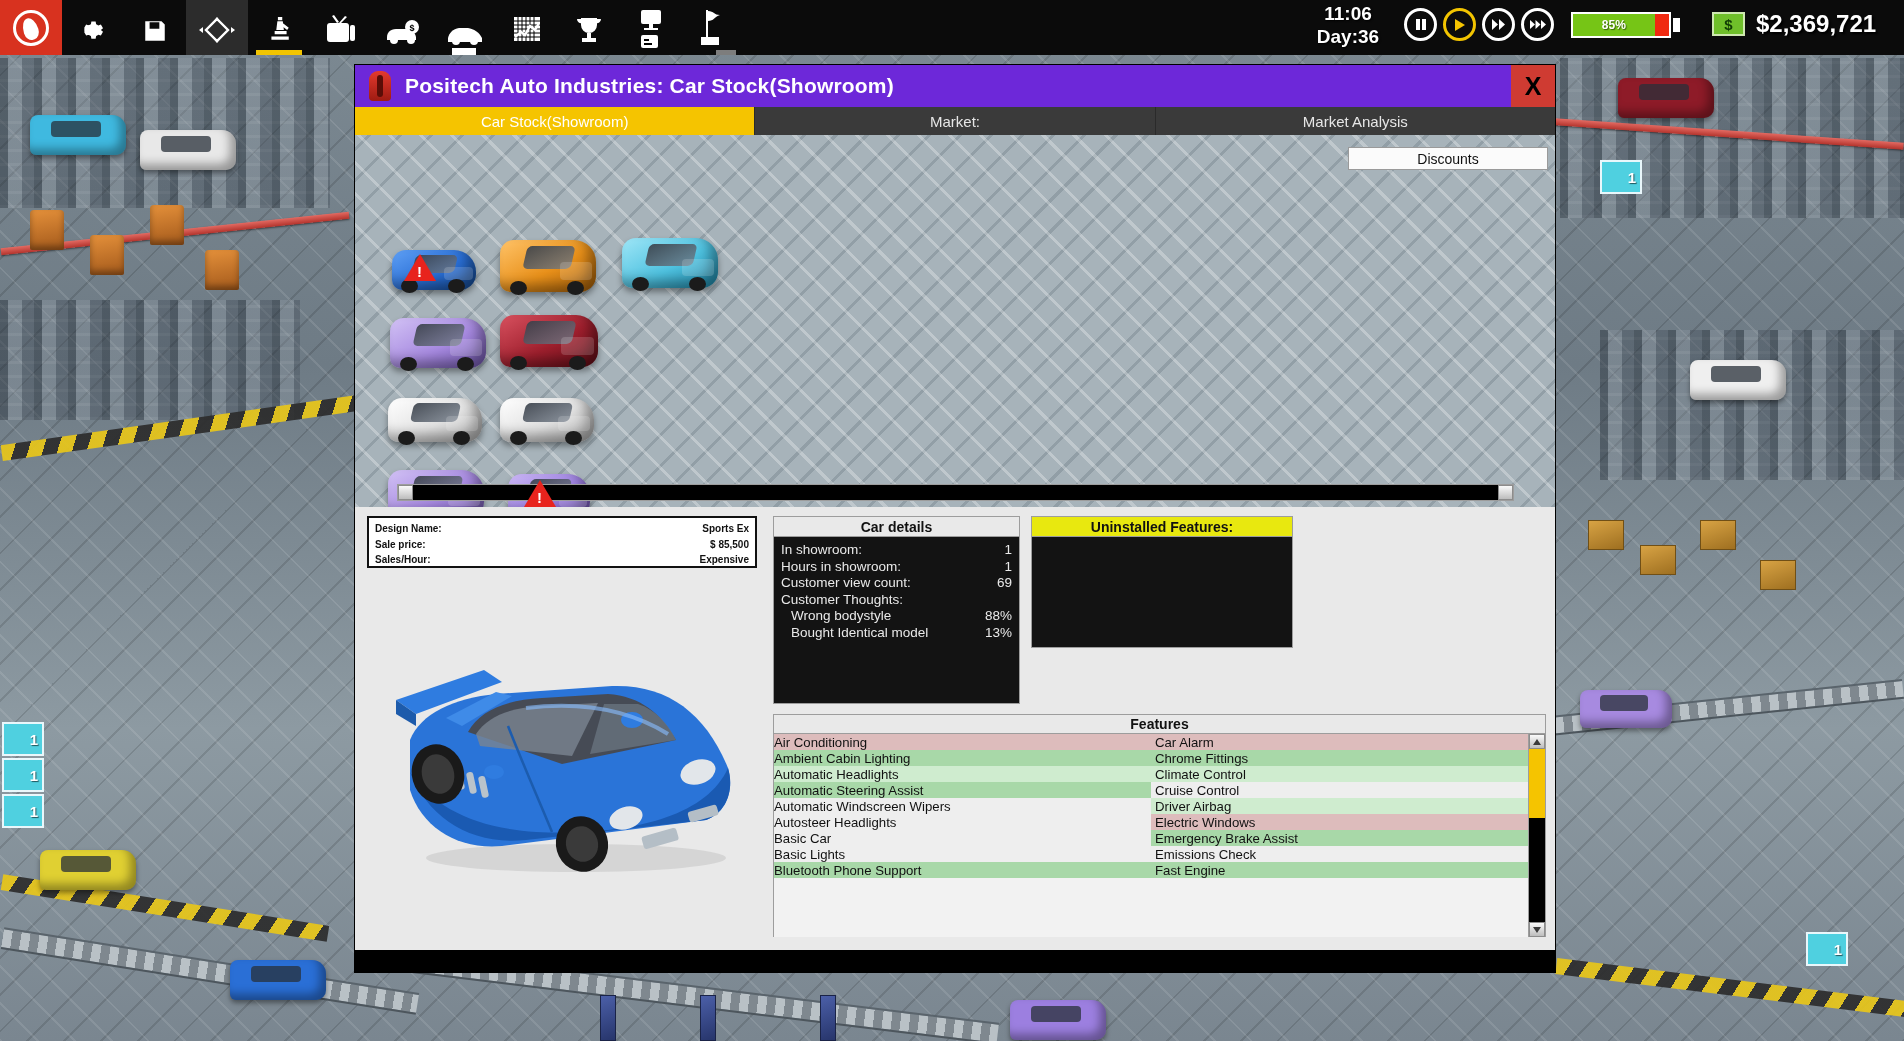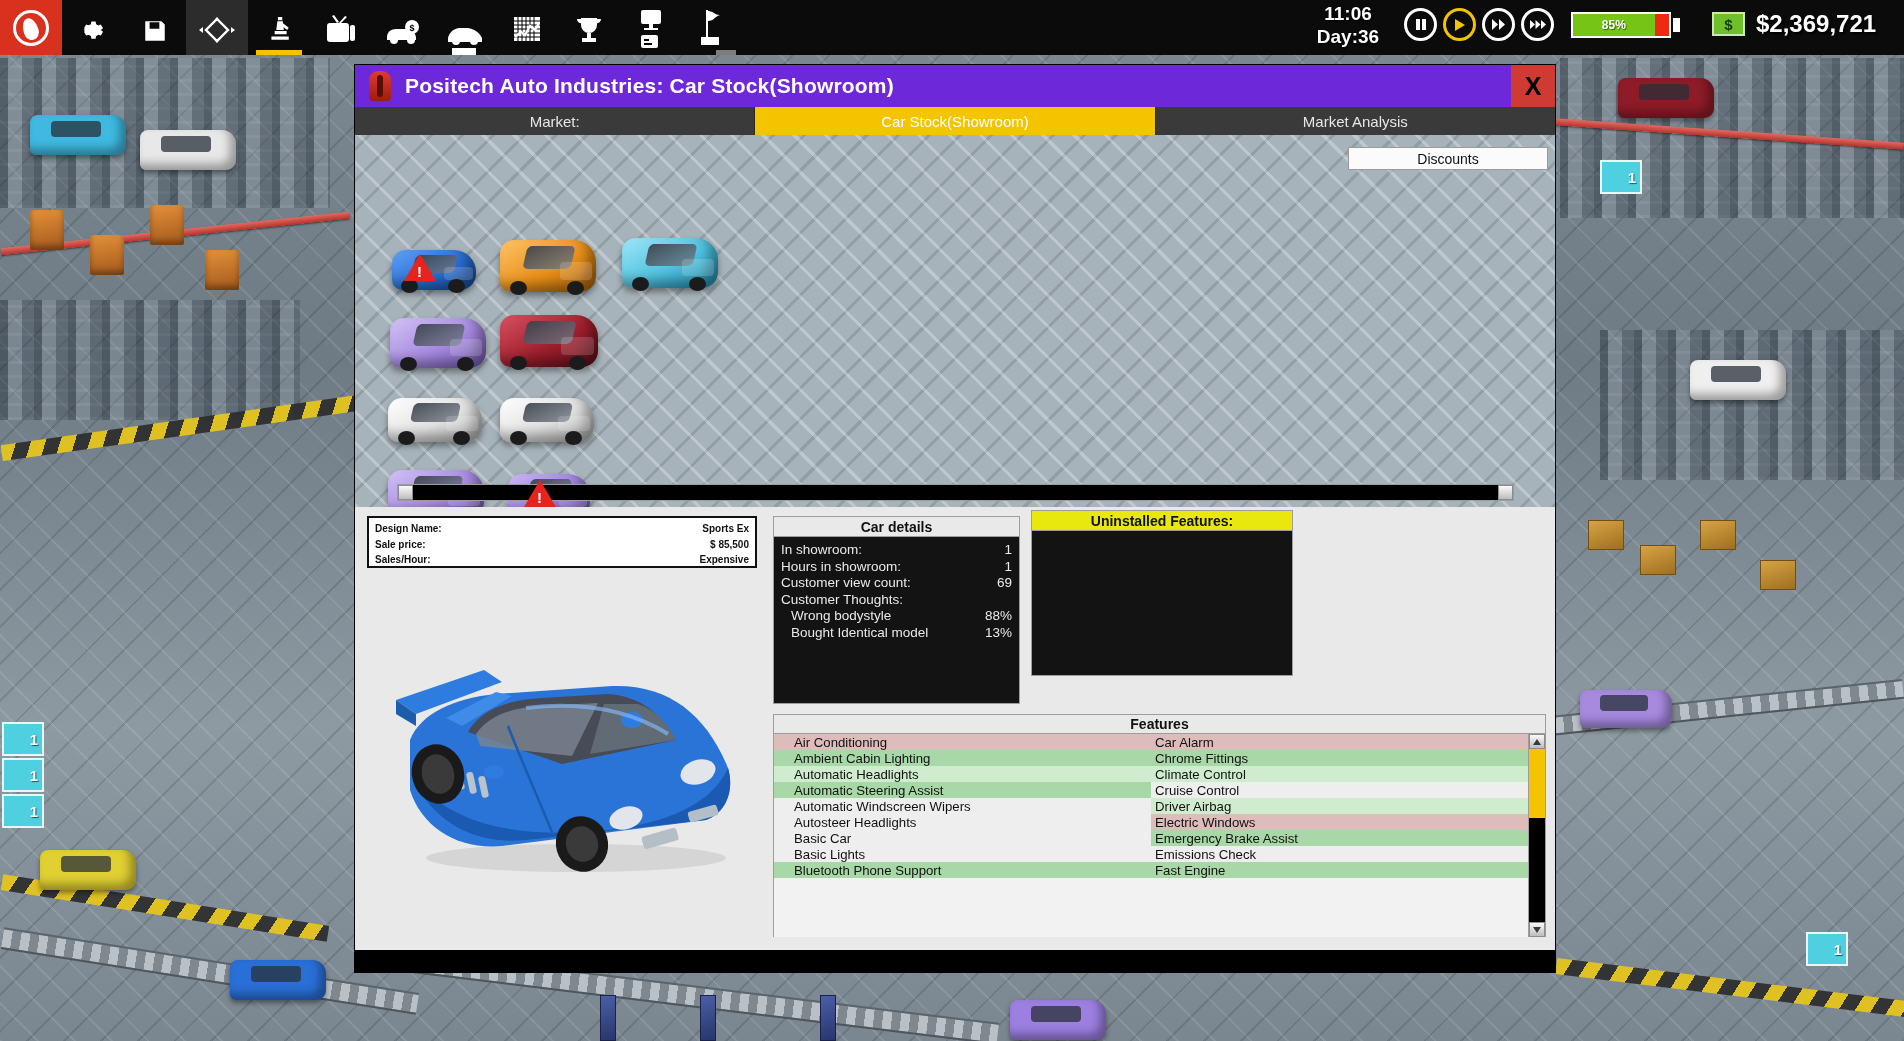--- a/index.html
+++ b/index.html
@@ -272,21 +272,21 @@
   
   #car-details {
     position:absolute; left:418px; top:9px; width:247px; height:188px;
   }
   #car-details .hdr { background:#e9e9e9; }
   #car-details .rows { padding:5px 7px 0 7px; }
   .cdrow { display:flex; justify-content:space-between; color:#e9e9e9; font-size:13.5px; line-height:16.6px; }
   .cdrow.indent { padding-left:10px; }
 
   #uninstalled {
-    position:absolute; left:676px; top:3px; width:262px; height:166px;
+    position:absolute; left:676px; top:9px; width:262px; height:132px;
   }
   #uninstalled .hdr { background:#e8e80f; color:#111; }
   #defects {
     position:absolute; left:948px; top:9px; width:243px; height:188px;
   }
   #defects .hdr { background:#f77a82; color:#fff; }
   #defects .rows { padding:5px 7px 0 7px; }
   .defrow { display:flex; justify-content:space-between; color:#f3878f; font-size:13.5px; line-height:17px; }
 
   
@@ -298,21 +298,21 @@
     height:19px; display:flex; align-items:center; justify-content:center;
     font-size:14px; font-weight:bold; color:#111; background:#e9e9e9;
     border-bottom:1px solid #9d9d9d;
   }
   #feat-wrap { display:flex; height:203px; }
   #feat-list { flex:1; position:relative; background:#f2f2f2; overflow:hidden; }
   .frow {
     display:flex; height:16px; align-items:center; font-size:13.2px; color:#111;
     cursor:pointer;
   }
-  .frow .c1 { width:50%; padding-left:20px; }
+  .frow .c1 { width:50%; padding-left:0; }
   .frow .c2 { width:50%; padding-left:4px; }
   #feat-scroll {
     width:17px; background:#d9d9d9; border-left:1px solid #9d9d9d;
     display:flex; flex-direction:column;
   }
   #feat-scroll .ar {
     height:15px; background:linear-gradient(180deg,#fafafa,#bdbdbd);
     border:1px solid #8c8c8c; display:flex; align-items:center; justify-content:center;
     cursor:pointer;
   }
@@ -546,22 +546,22 @@
 
 <div id="dialog">
 
   <div id="dlg-titlebar">
     <div id="dlg-icon"></div>
     <div id="dlg-title">Positech Auto Industries: Car Stock(Showroom)</div>
     <div id="dlg-close">X</div>
   </div>
 
   <div id="dlg-tabs">
+    <div class="tab active">Car Stock(Showroom)</div>
     <div class="tab">Market:</div>
-    <div class="tab active">Car Stock(Showroom)</div>
     <div class="tab" style="border-right:none;">Market Analysis</div>
   </div>
 
   <div id="showroom">
     <div id="discount-btn">Discounts</div>
 
     <div class="scar" style="left:37px;top:115px;width:84px;height:40px;">
       <div class="body" style="background:linear-gradient(150deg,#5fa0f5,#2a6fd6 55%,#14488f);"></div>
       <div class="glass"></div>
         <div class="hood"></div>

